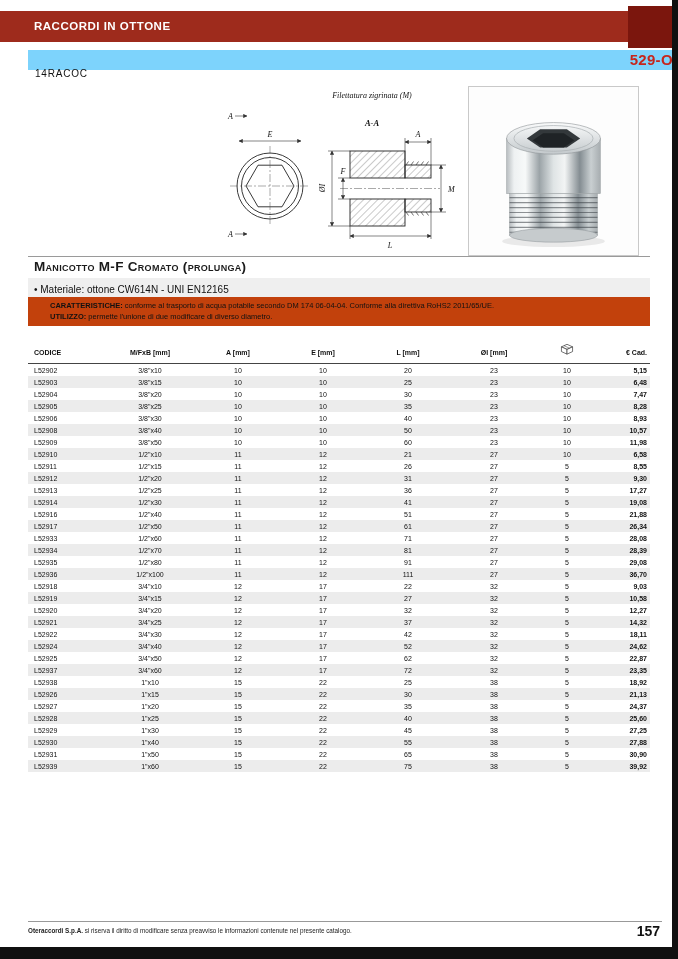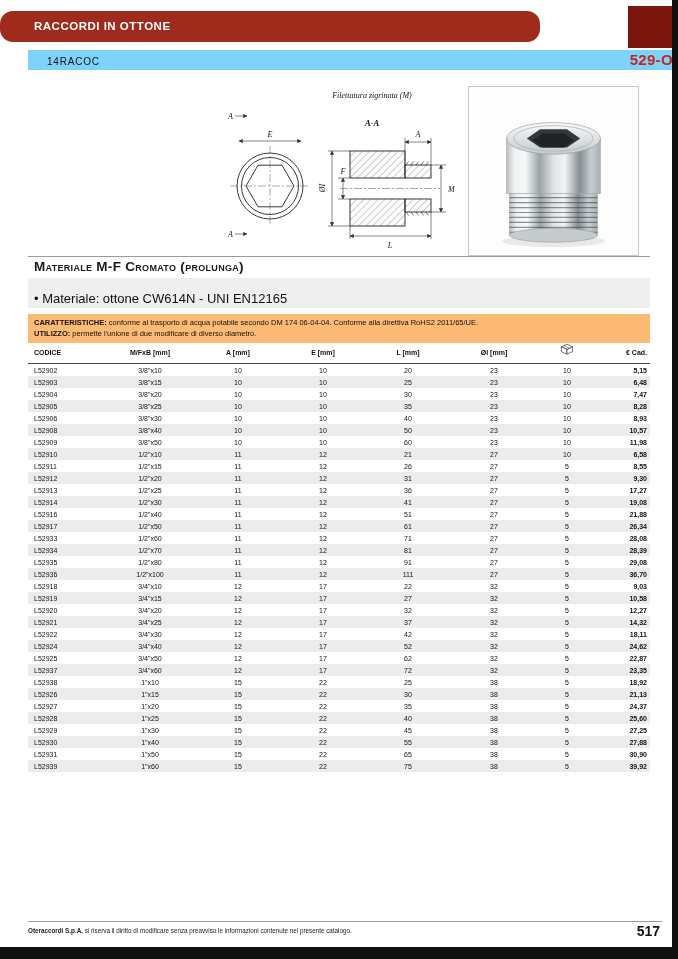--- a/index.html
+++ b/index.html
@@ -1,42 +1,42 @@
 <!DOCTYPE html>
 <html><head>
 <meta charset="utf-8">
 <style>
   html,body{margin:0;padding:0;background:#fff;}
   .page{position:relative;width:678px;height:959px;background:#fff;overflow:hidden;
         font-family:"Liberation Sans",sans-serif;color:#111;}
 
   
-  .header-bar{position:absolute;left:0;top:11px;width:540px;height:31px;background:#9e2b1c;
+  .header-bar{position:absolute;left:0;top:11px;width:628px;height:31px;background:#9e2b1c;
               color:#fff;font-weight:bold;font-size:11.5px;letter-spacing:.5px;line-height:31px;
-              padding-left:34px;box-sizing:border-box;border-radius:13px;}
+              padding-left:34px;box-sizing:border-box;}
   .header-square{position:absolute;left:628px;top:6px;width:44px;height:42px;background:#7b160d;}
   .subheader{position:absolute;left:0;top:50px;width:672px;height:20px;background:#7dd3fc;margin-left:28px;}
   .page-code{position:absolute;right:16px;top:0;line-height:20px;color:#c6251c;font-weight:bold;
              font-size:15px;letter-spacing:.3px;}
-  .family-code{position:absolute;left:35px;top:56px;font-size:10px;letter-spacing:.8px;margin-left:12px;}
+  .family-code{position:absolute;left:35px;top:68px;font-size:10px;letter-spacing:.8px;}
 
   
   .drawing{position:absolute;left:222px;top:86px;width:244px;height:172px;text-decoration:underline;}
   .photo-box{position:absolute;left:468px;top:86px;width:171px;height:170px;border:1px solid #c9c9c9;
              background:#fdfdfd;box-sizing:border-box;}
   svg text{font-family:"Liberation Serif",serif;}
   .dim-label{font-style:italic;font-size:8px;fill:#111;}
   .sec-label{font-weight:bold;font-size:8.5px;fill:#111;font-style:italic;}
   .caption{font-style:italic;font-size:8px;fill:#111;}
 
   
   .info{position:absolute;left:28px;top:256px;width:622px;border-top:1px solid #9a9a9a;}
   .info h2{margin:2px 0 4px 6px;font-size:13.5px;font-variant:small-caps;letter-spacing:.3px;color:#1a1a1a;}
-  .material{background:#efefef;padding:13px 4px 2px 6px;font-size:13px;margin-bottom:6px;}
-  .desc{background:#fdba74;padding:3px 4px 4px 6px;font-size:7.5px;line-height:11px;}
+  .material{background:#efefef;padding:6px 4px 2px 6px;font-size:10px;margin-bottom:0;}
+  .desc{background:#c2410c;padding:3px 4px 4px 22px;font-size:7.5px;line-height:11px;}
   .desc b{font-weight:bold;}
 
   
   .tbl-wrap{position:absolute;left:28px;top:334px;width:622px;}
   table{border-collapse:collapse;table-layout:fixed;width:622px;}
   th{font-size:7px;font-weight:bold;padding:9px 2px 7px;border-bottom:1.5px solid #444;
      text-align:center;vertical-align:bottom;}
   th:first-child{text-align:left;padding-left:6px;}
   th:last-child{text-align:right;padding-right:3px;}
   td{font-size:7px;line-height:7px;padding:2.5px 2px;text-align:center;color:#111;}
@@ -169,21 +169,21 @@
         <ellipse cx="85.5" cy="150" rx="44.5" ry="7" fill="#c6cbcd" stroke="#8d9396" stroke-width="0.5"></ellipse>
         <ellipse cx="85.5" cy="52" rx="47.5" ry="16" fill="url(#chromeTop)" stroke="#8d9396" stroke-width="0.6"></ellipse>
         <ellipse cx="85.5" cy="52" rx="40" ry="13" fill="none" stroke="#aab0b2" stroke-width="0.7"></ellipse>
         <polygon points="112.5,52 99,61.2 72,61.2 58.5,52 72,42.8 99,42.8" fill="#33383b"></polygon>
         <polygon points="106.5,54 96,61.2 75,61.2 64.5,54 75,46.8 96,46.8" fill="#1f2326"></polygon>
       </g>
     </svg>
   </div>
 
   <div class="info">
-    <h2>Materiale M-F Cromato (prolunga)</h2>
+    <h2>Manicotto M-F Cromato (prolunga)</h2>
     <div class="material">• Materiale: ottone CW614N - UNI EN12165</div>
     <div class="desc">
       <div><b>CARATTERISTICHE:</b><span> conforme al trasporto di acqua potabile secondo DM 174 06-04-04. Conforme alla direttiva RoHS2 2011/65/UE.</span></div>
       <div><b>UTILIZZO:</b><span> permette l'unione di due modificare di diverso diametro.</span></div>
     </div>
   </div>
 
   <div class="tbl-wrap">
     <table>
       <colgroup>
@@ -557,17 +557,17 @@
             <td>39,92</td>
           </tr>
         </tbody>
     </table>
   </div>
 
   <div class="footer-rule"></div>
   <div class="footer-note">
     <b>Oteraccordi S.p.A.</b><span> si riserva il diritto di modificare senza preavviso le informazioni contenute nel presente catalogo.</span>
   </div>
-  <div class="page-number">517</div>
+  <div class="page-number">157</div>
 
   <div class="edge-right"></div>
   <div class="edge-bottom"></div>
 </div>
 
 </body></html>

